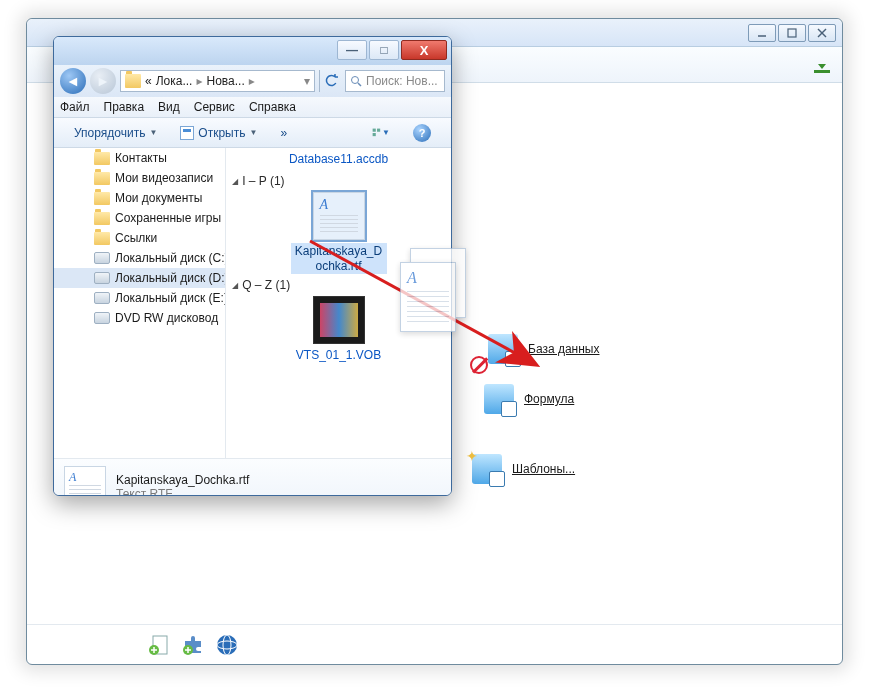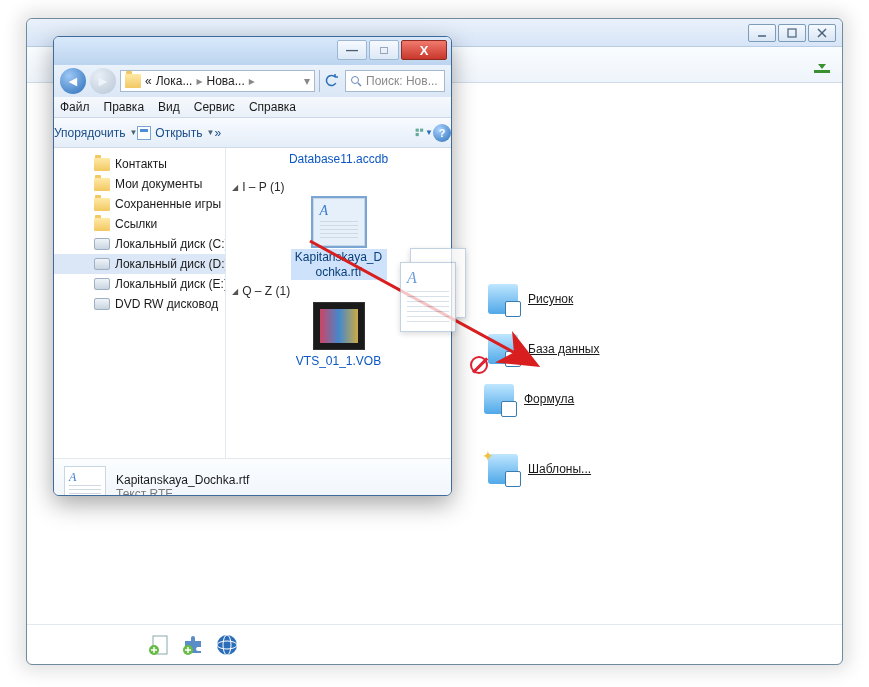--- a/index.html
+++ b/index.html
@@ -33,40 +33,40 @@
 .addr-box{flex:1;height:22px;background:#fff;border:1px solid #a6b9ce;display:flex;align-items:center;padding:0 4px;gap:4px;overflow:hidden}
 .addr-ico{width:16px;height:14px;background:linear-gradient(#ffe9a8,#f2c862);border-radius:1px;position:relative;flex-shrink:0}
 .addr-ico::before{content:"";position:absolute;top:-3px;left:1px;width:6px;height:3px;background:#f2c862;border-radius:1px 1px 0 0}
 .addr-txt{white-space:nowrap;color:#222}
 .addr-sep{color:#888}
 .addr-ref{width:22px;height:22px;border-left:1px solid #a6b9ce;display:flex;align-items:center;justify-content:center;color:#2a6db8}
 .search-box{width:100px;height:22px;background:#fff;border:1px solid #a6b9ce;display:flex;align-items:center;padding:0 4px;color:#8a8a8a;gap:4px;overflow:hidden}
 .search-box svg{flex-shrink:0}
 .exp-menubar{height:21px;background:linear-gradient(#f6f9fd,#e9f0f9);border-bottom:1px solid #cdd9e6;display:flex;align-items:center;padding:0 6px;gap:14px}
 .exp-menubar span{color:#1a1a1a}
-.exp-toolbar{height:30px;background:linear-gradient(#f8fbff,#e4edf8);border-bottom:1px solid #cdd9e6;display:flex;align-items:center;padding:0 0;gap:0}
+.exp-toolbar{height:30px;background:linear-gradient(#f8fbff,#e4edf8);border-bottom:1px solid #cdd9e6;display:flex;align-items:center;padding:0 20px;gap:23px}
 .tbtn{display:flex;align-items:center;gap:4px;color:#1a4d8a}
 .tbtn .drop{font-size:8px;color:#4a6178}
 .tbtn.open .oico{width:14px;height:14px;background:#fff;border:1px solid #7aa6d6;position:relative}
 .tbtn.open .oico::after{content:"";position:absolute;left:2px;top:2px;right:2px;height:3px;background:#4b8ed6}
 .exp-toolbar .spacer{flex:1}
 .view-ico,.help-ico{width:18px;height:18px;display:flex;align-items:center;justify-content:center;color:#2a6db8}
 .help-ico{width:18px;height:18px;border-radius:50%;background:radial-gradient(circle at 35% 30%,#aad4ff,#2a6db8);color:#fff;font-weight:bold;font-size:11px}
 .exp-body{display:flex;height:310px}
-.tree{width:172px;border-right:1px solid #e3e9ef;overflow:hidden;padding-top:6px}
+.tree{width:172px;border-right:1px solid #e3e9ef;overflow:hidden;padding-top:0}
 .tree-item{display:flex;align-items:center;height:20px;padding-left:24px;gap:5px;white-space:nowrap;color:#1a1a1a}
 .tree-item.sel{background:#dbe7f6}
 .tree-item.l2{padding-left:40px}
 .tree-item .fico{width:16px;height:13px;background:linear-gradient(#ffe9a8,#f2c862);border-radius:1px;position:relative;flex-shrink:0}
 .tree-item .fico::before{content:"";position:absolute;top:-3px;left:1px;width:6px;height:3px;background:#f2c862;border-radius:1px 1px 0 0}
 .tree-item .dico{width:16px;height:12px;background:linear-gradient(#f0f4f8,#c8d4e0);border:1px solid #9eb0c2;border-radius:2px;flex-shrink:0}
 .tree-item .cico{width:16px;height:14px;background:linear-gradient(#e8eef4,#b0bec8);border-radius:2px;flex-shrink:0;position:relative}
 .tree-item .cico::after{content:"";position:absolute;left:3px;right:3px;bottom:-3px;height:3px;background:#9eb0c2;border-radius:0 0 2px 2px}
 .content{flex:1;padding:4px 6px;overflow:hidden;position:relative}
-.db-lbl{color:#0b57c4;text-align:center;margin-bottom:14px;line-height:1.2}
+.db-lbl{color:#0b57c4;text-align:center;margin-bottom:8px;line-height:1.2}
 .grp-hdr{color:#2a2a2a;margin:4px 0;display:flex;align-items:center;gap:4px}
 .grp-hdr::before{content:"◢";font-size:8px;color:#555}
 .file-tile{width:96px;text-align:center;margin:4px auto}
 .file-tile.sel .thumb{outline:2px solid #7aa6d6;background:#e6f0fb}
 .file-tile.sel .flbl{background:#cee3fb;color:#0b3e7a}
 .thumb{width:52px;height:48px;margin:0 auto 3px;background:#fff;border:1px solid #c9d6e4;position:relative;padding:4px}
 .thumb.doc::before{content:"A";position:absolute;left:6px;top:4px;color:#3a7bd0;font-style:italic;font-size:14px;font-family:Georgia,serif}
 .thumb.doc::after{content:"";position:absolute;left:6px;top:22px;right:6px;height:18px;background:repeating-linear-gradient(#d0d8e2 0 1px,transparent 1px 4px)}
 .thumb.vid{background:#1a1a1a;border-color:#333}
 .thumb.vid::before{content:"";position:absolute;inset:6px;background:linear-gradient(90deg,#c46,#48c,#ca4)}
@@ -111,33 +111,29 @@
         </svg>
       </div>
   </div>
   <div class="outer-toolbar">
     <div class="dl-btn"><svg viewBox="0 0 20 18">
           <path fill="currentColor" d="M10 0 L10 8 L6 8 L10 13 L14 8 L10 8 Z"></path>
           <rect x="2" y="14" width="16" height="3" fill="currentColor"></rect>
         </svg></div>
   </div>
   <div class="outer-body">
-    <div class="launch-item" style="left:460px;top:200px">
-      <div class="launch-ico doc"></div>
-      <span class="launch-lbl">Рисунок</span>
-    </div>
     <div class="launch-item" style="left:460px;top:250px">
       <div class="launch-ico doc"></div>
       <span class="launch-lbl">База данных</span>
     </div>
     <div class="launch-item" style="left:456px;top:300px">
       <div class="launch-ico doc"></div>
       <span class="launch-lbl">Формула</span>
     </div>
-    <div class="launch-item" style="left:460px;top:370px">
+    <div class="launch-item" style="left:444px;top:370px">
       <div class="launch-ico doc new"></div>
       <span class="launch-lbl">Шаблоны...</span>
     </div>
   </div>
   <div class="outer-footer">
     <svg class="ft-ico" viewBox="0 0 24 24">
         <rect x="6" y="3" width="14" height="18" fill="#fff" stroke="#8aa"></rect>
         <circle cx="7" cy="17" r="5" fill="#6b4"></circle>
         <path d="M7 14v6M4 17h6" stroke="#fff" stroke-width="1.5"></path>
       </svg>
@@ -222,20 +218,24 @@
     <div class="help-ico">?</div>
   </div>
   <div class="exp-body">
     <div class="tree" id="tree">
         <div class="tree-item l2">
           <div class="fico"></div>
           <span>Контакты</span>
         </div>
         <div class="tree-item l2">
           <div class="fico"></div>
+          <span>Мои видеозаписи</span>
+        </div>
+        <div class="tree-item l2">
+          <div class="fico"></div>
           <span>Мои документы</span>
         </div>
         <div class="tree-item l2">
           <div class="fico"></div>
           <span>Сохраненные игры</span>
         </div>
         <div class="tree-item l2">
           <div class="fico"></div>
           <span>Ссылки</span>
         </div>

